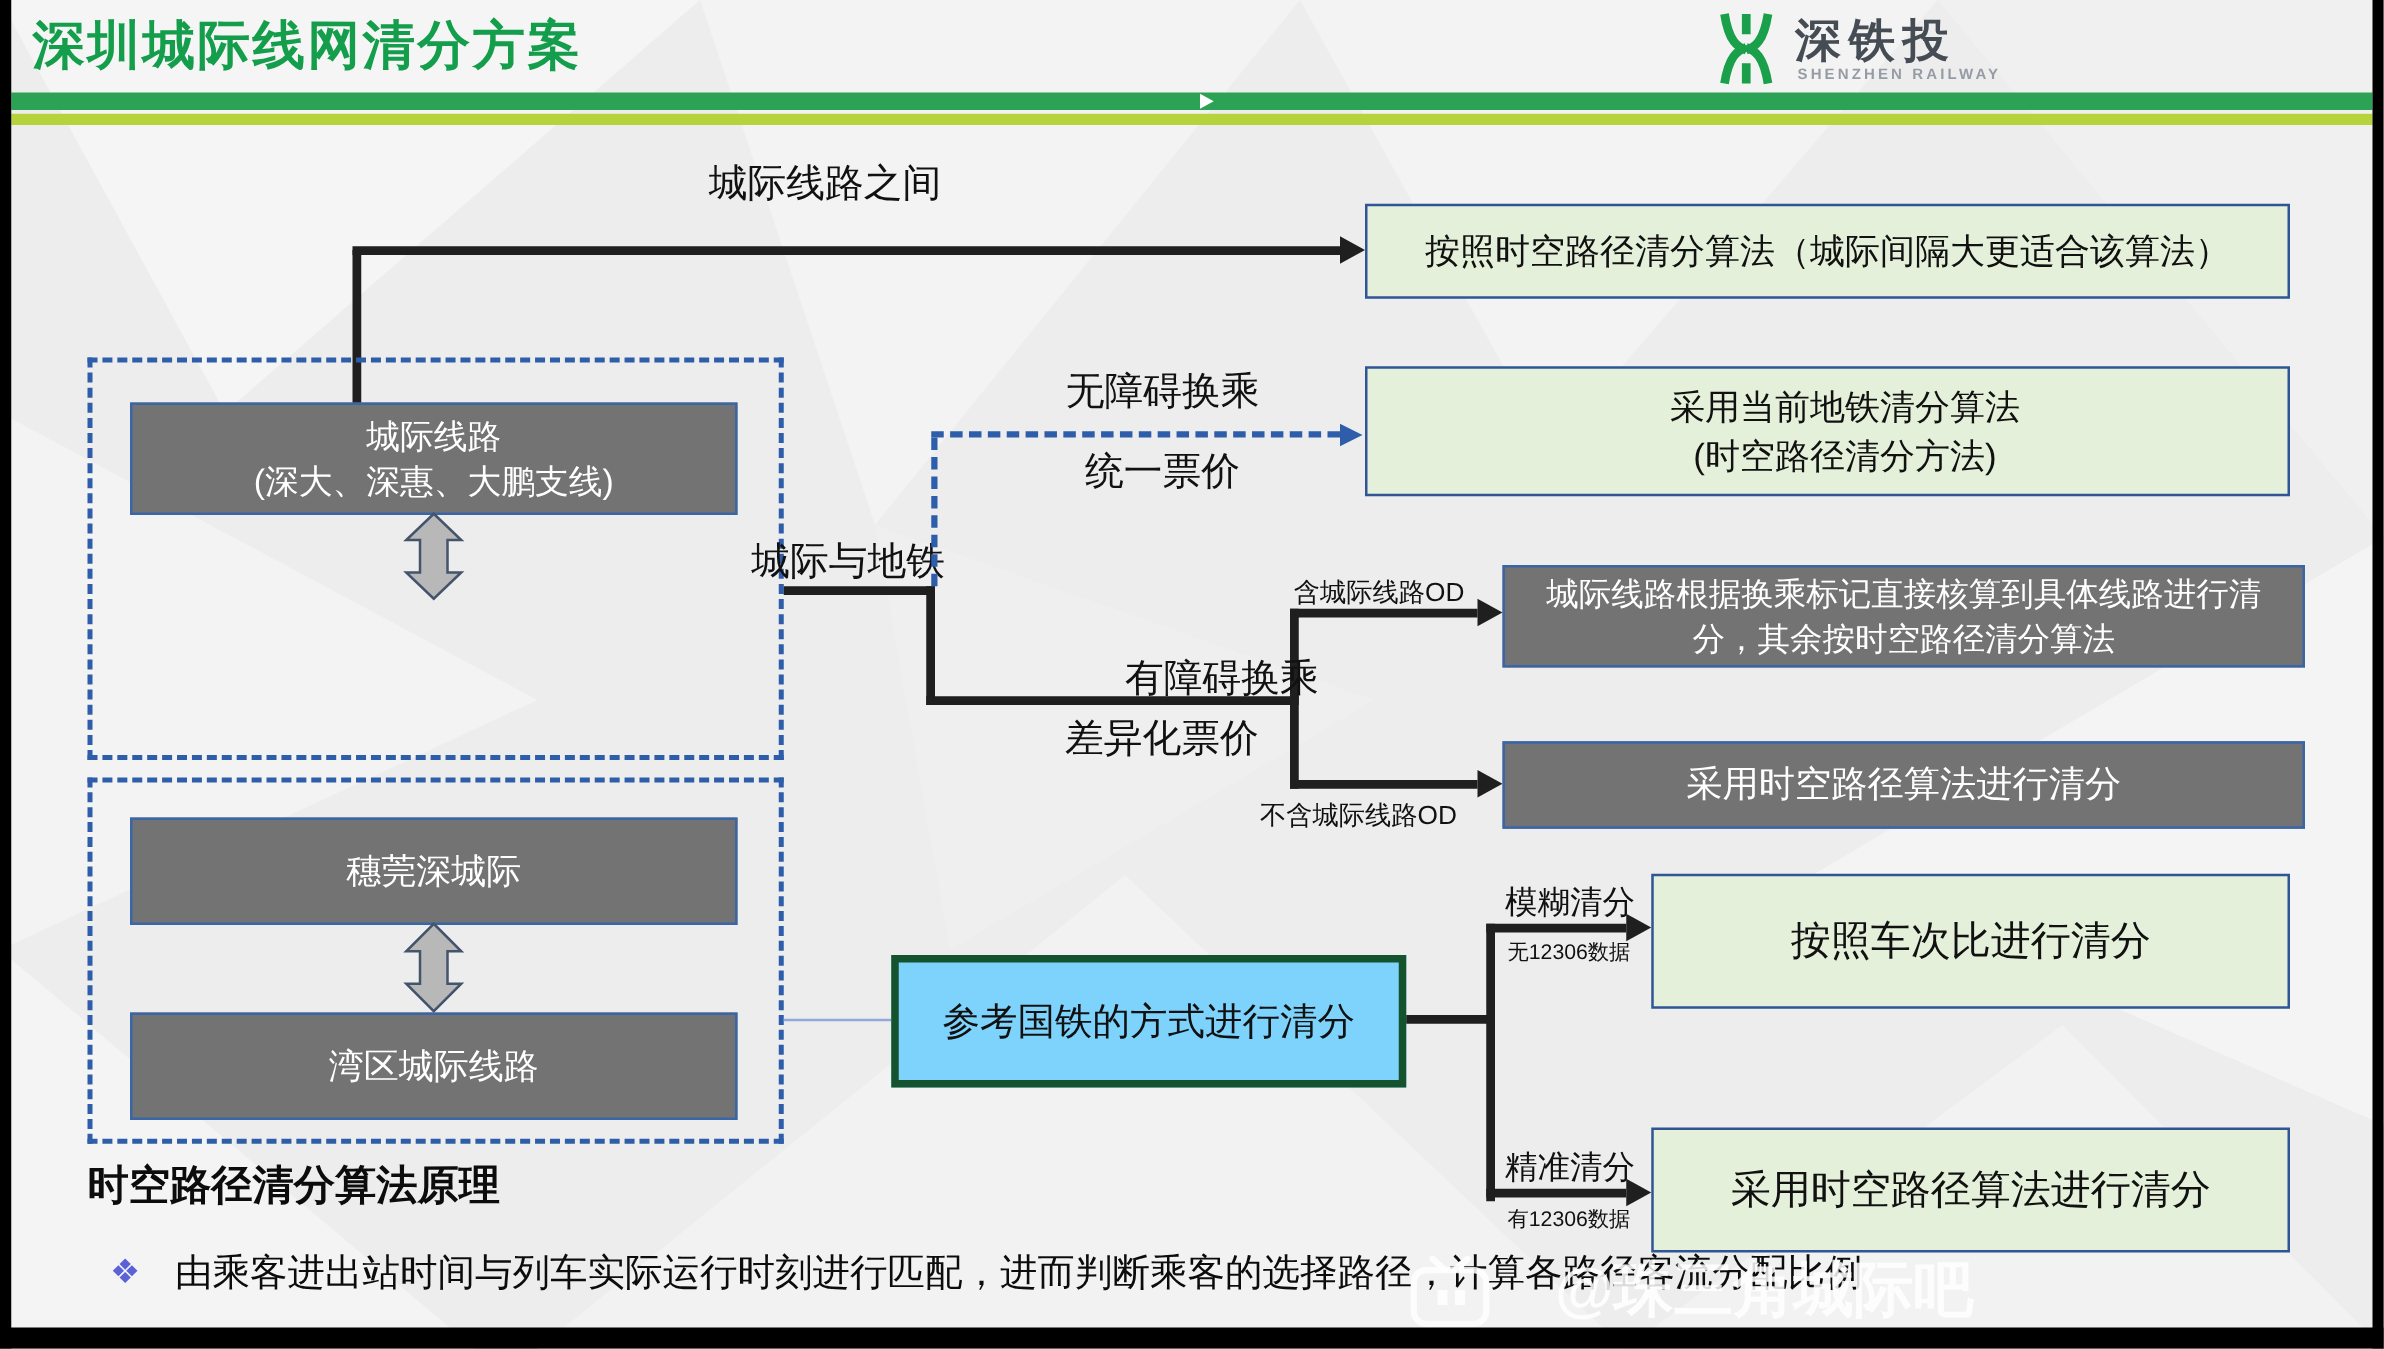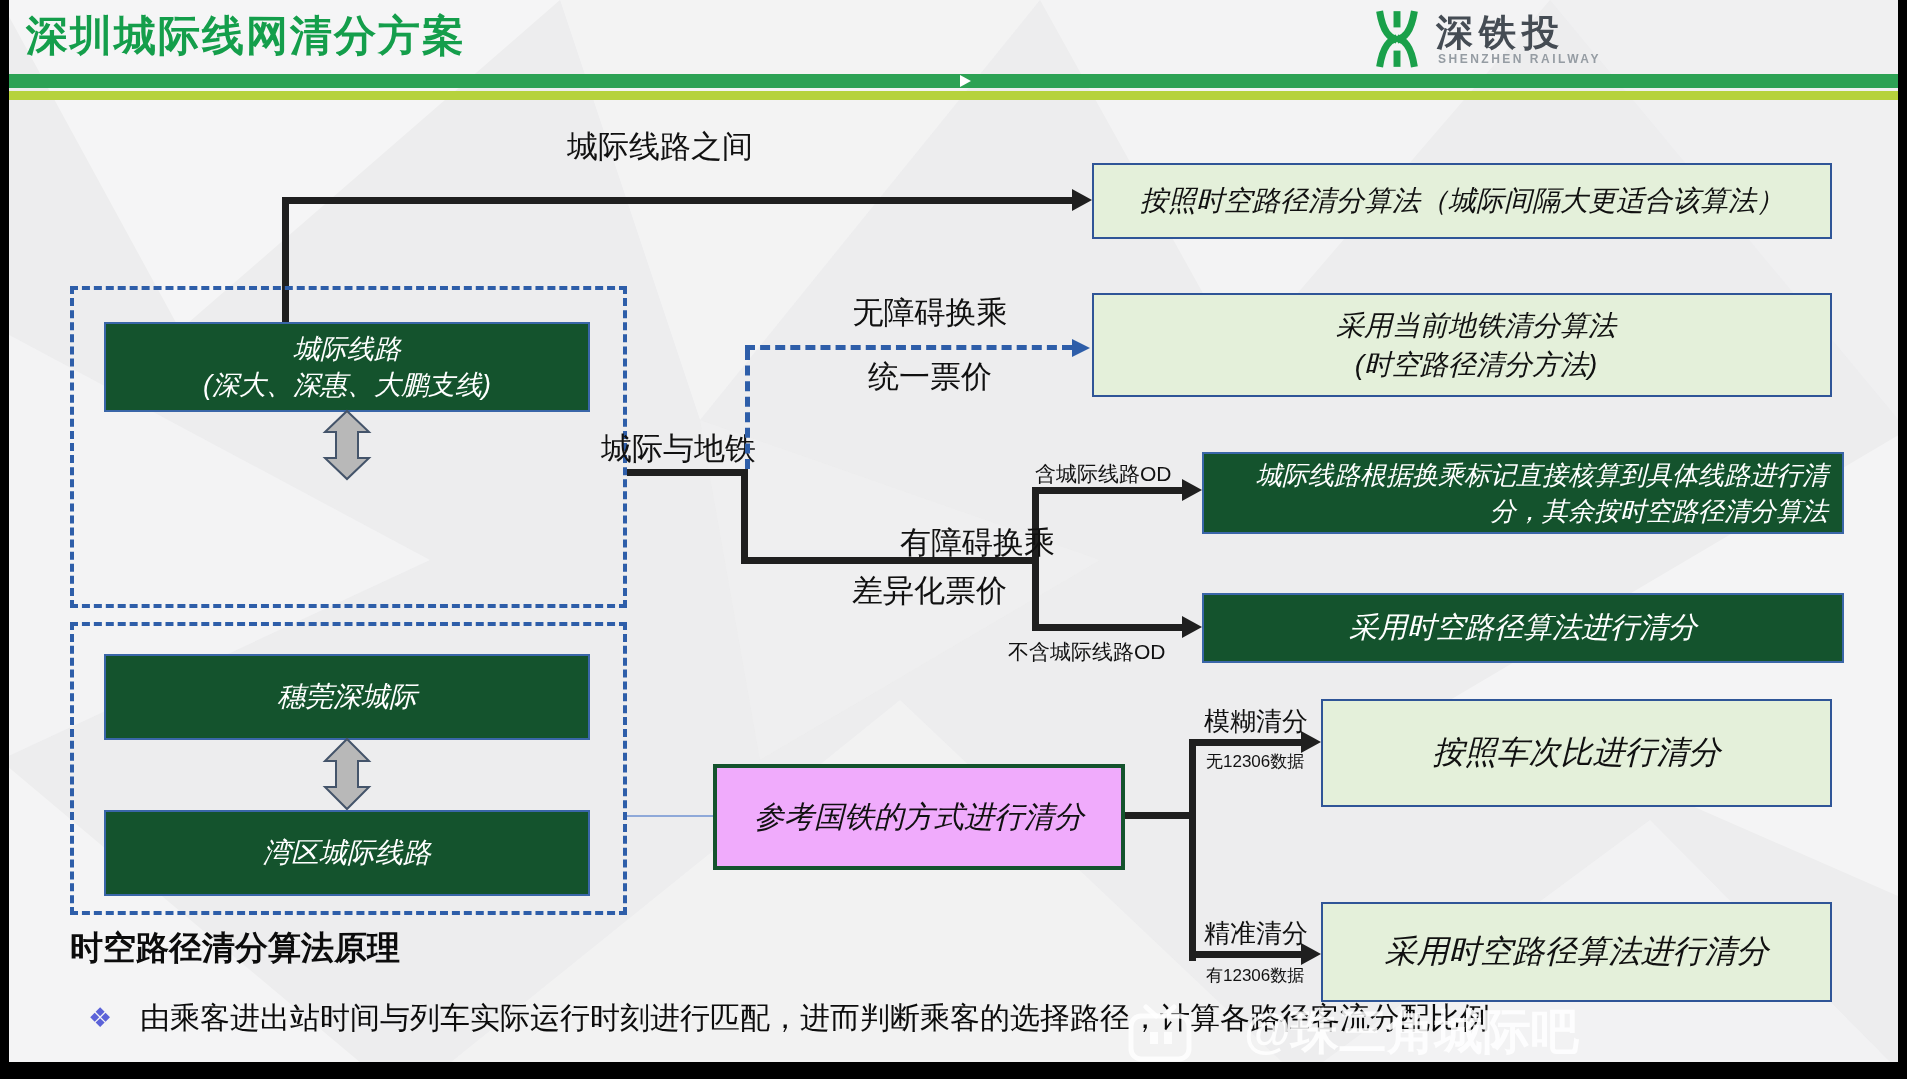--- a/index.html
+++ b/index.html
@@ -3,25 +3,25 @@
 <meta charset="utf-8">
 <style>
   html,body{margin:0;padding:0;background:#222;}
   #stage{
     position:relative;width:1907px;height:1079px;overflow:hidden;
     background:#ededee;
     font-family:"Liberation Sans","DejaVu Sans",sans-serif;
     color:#111;
   }
   .abs{position:absolute;}
-  .center{display:flex;align-items:center;justify-content:center;text-align:right;font-style:italic;}
+  .center{display:flex;align-items:center;justify-content:center;text-align:center;}
   
-  .gbox{background:#14532d;border:2px solid #3a66a8;color:#fff;box-sizing:border-box;}
+  .gbox{background:#737373;border:2px solid #3a66a8;color:#fff;box-sizing:border-box;}
   .lgbox{background:#e4f0da;border:2px solid #2f5597;color:#111;box-sizing:border-box;}
-  .lbbox{background:#f0abfc;border:4px solid #14532d;color:#111;box-sizing:border-box;}
+  .lbbox{background:#7dd3fc;border:6px solid #14532d;color:#111;box-sizing:border-box;}
   .dashbox{border:4px dashed #2e5ea9;box-sizing:border-box;background:transparent;}
   
   .blk{background:#1f1f1f;}
   .tri-r{width:0;height:0;border-top:11px solid transparent;border-bottom:11px solid transparent;border-left:20px solid #1f1f1f;}
   .tri-r-blue{width:0;height:0;border-top:9px solid transparent;border-bottom:9px solid transparent;border-left:18px solid #2e5ea9;}
   .dash-h{border-top:5px dashed #2e5ea9;}
   .dash-v{border-left:5px dashed #2e5ea9;}
   .lbl{color:#111;white-space:nowrap;}
   .bars{background:#2ca254;}
   .wm{color:rgba(255,255,255,0.85);margin-left:44px;}

